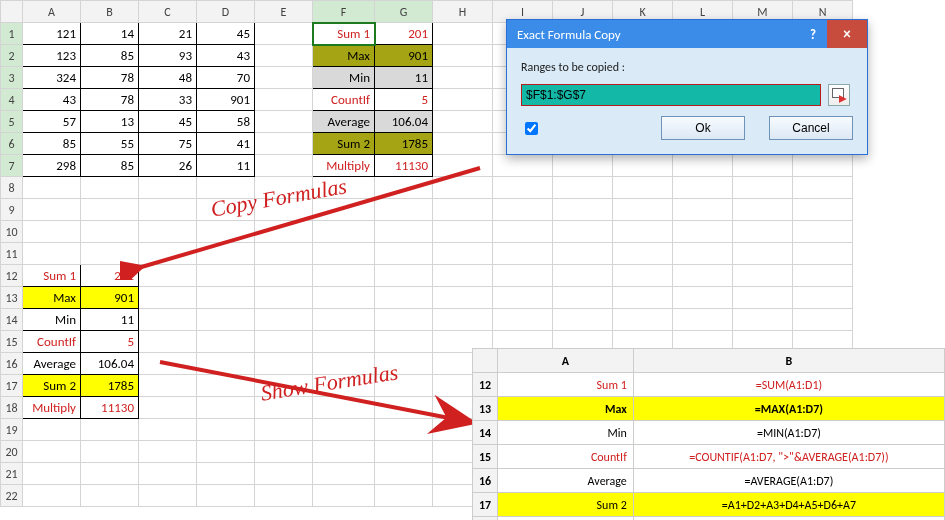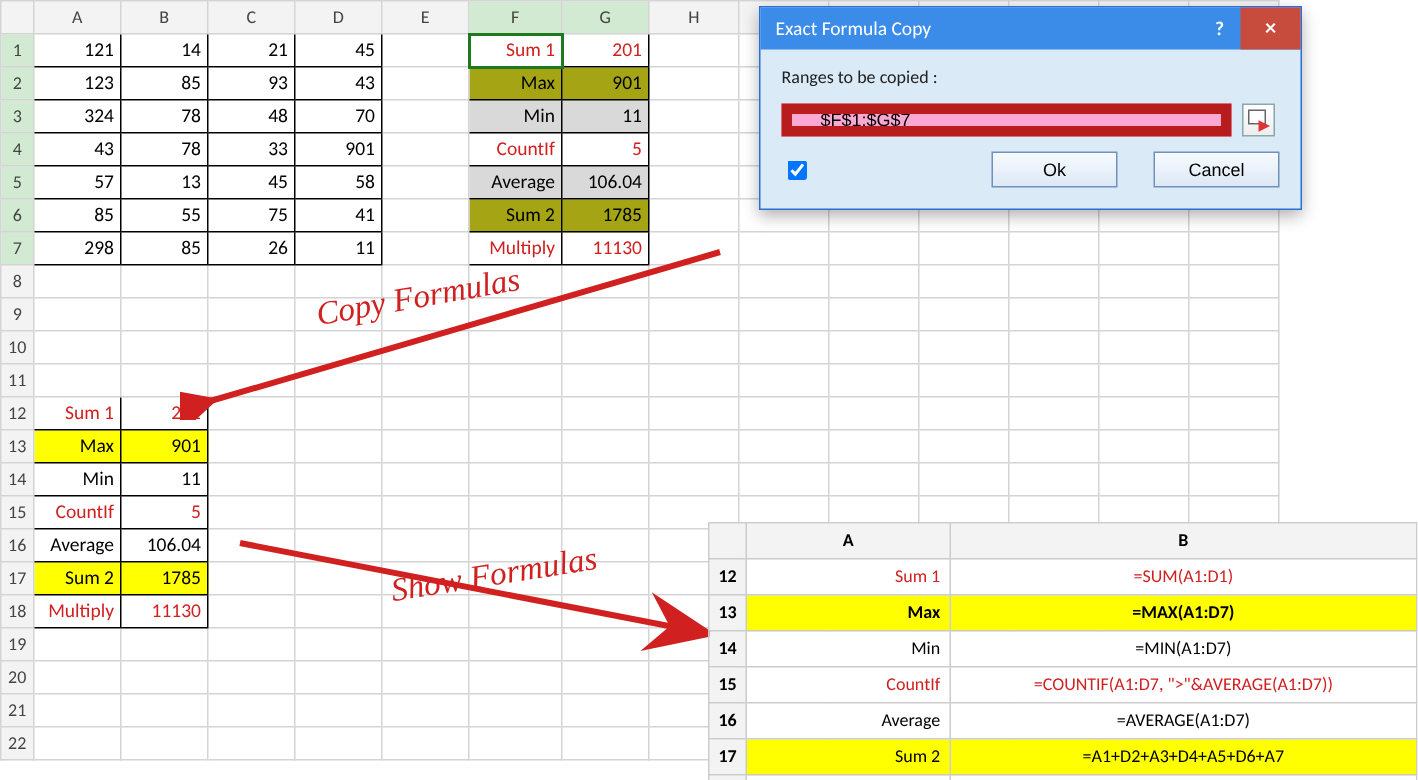--- a/index.html
+++ b/index.html
@@ -43,21 +43,21 @@
   .red { color: #d02020; }
   .bold { font-weight: bold; }
   .olive { background: #a4a414 !important; }
   .yellow { background: #ffff00 !important; }
   .gray { background: #d9d9d9 !important; }
   .sel-outline { outline: 2px solid #1f7a1f; outline-offset: -1px; }
 
   
   .dialog {
     position: absolute;
-    left: 506px; top: 4px;
+    left: 506px; top: 19px;
     width: 362px;
     border: 1px solid #2a6fd6;
     background: #daeaf7;
     font-size: 12px;
     box-shadow: 0 4px 10px rgba(0,0,0,0.3);
   }
   .dialog .titlebar {
     background: #3b8ce8;
     color: #fff;
     height: 28px;
@@ -71,24 +71,24 @@
     width: 28px; height: 22px;
     display: flex; align-items: center; justify-content: center;
     color: #fff; font-weight: bold;
     cursor: pointer;
   }
   .titlebar .close { background: #c74c3e; width: 40px; height: 28px; font-size: 15px; }
   .dialog .body { padding: 12px 14px 14px 14px; color: #222; }
   .dialog .row { margin-bottom: 10px; }
   .dialog input[type=text] {
     width: 300px; height: 22px;
-    border: 7px solid #b91c1c;
-    padding: 0 19px;
+    border: 1px solid #b91c1c;
+    padding: 0 4px;
     font-size: 12px;
-    background: #f9a8d4;
+    background: #14b8a6;
   }
   .refbtn {
     display: inline-block;
     width: 22px; height: 22px;
     border: 1px solid #8aa;
     margin-left: 4px;
     vertical-align: top;
     background: linear-gradient(#fff,#eee);
     position: relative;
   }

